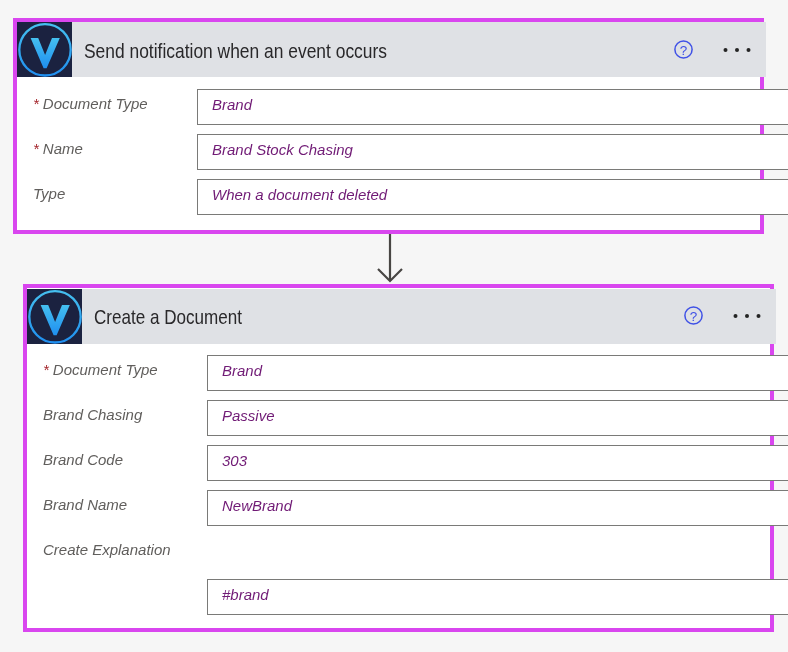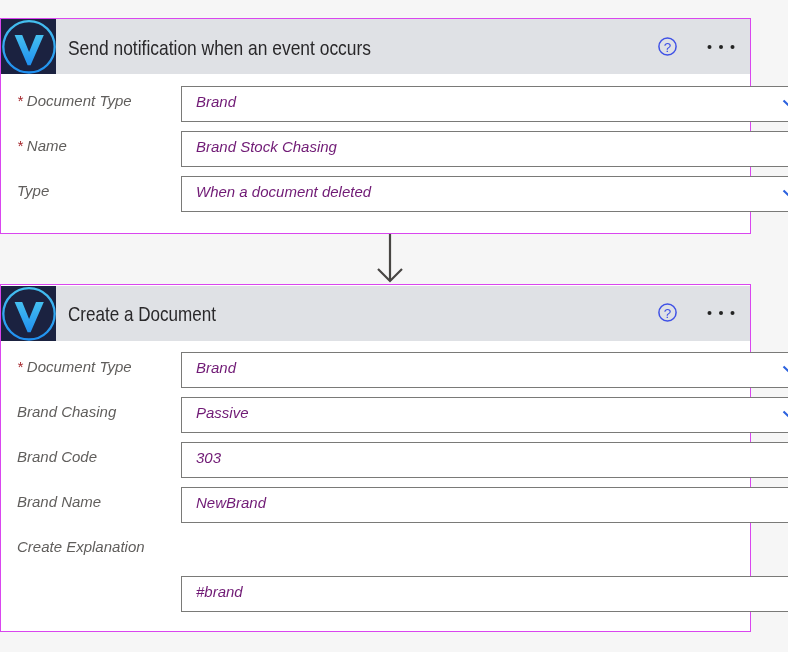--- a/index.html
+++ b/index.html
@@ -1,19 +1,19 @@
 <!DOCTYPE html>
 <html><head>
 <meta charset="utf-8">
 <style>
   * { margin:0; padding:0; box-sizing:border-box; }
   html,body { width:788px; height:652px; background:#f6f6f6; font-family:"Liberation Sans", sans-serif; overflow:hidden; }
-  .card { position:absolute; left:0; width:751px; background:#fff; border:1px solid #d946ef; }
+  .card { position:absolute; left:13px; width:751px; background:#fff; border:4px solid #d946ef; }
   #card1 { top:18px; height:216px; }
-  #card2 { top:284px; height:348px; }
+  #card2 { top:284px; height:348px;margin-left:10px; }
   .hdr { position:absolute; left:0; top:0; width:749px; height:55px; background:#dfe1e5; }
   .icon { position:absolute; left:0; top:0; width:55px; height:55px; }
   .title { position:absolute; left:67px; top:0; height:55px; line-height:57px; font-size:21px; color:#29282a; white-space:nowrap; transform-origin:0 50%; }
   .help { position:absolute; left:656px; top:17px; width:21px; height:21px; }
   .dots { position:absolute; left:700px; top:11px; width:48px; height:34px; }
   .row { position:absolute; left:0; width:100%; height:36px;font-style:italic; }
   .lbl { position:absolute; left:16px; top:0; height:36px; line-height:30px; font-size:15px; color:#605e5c; white-space:nowrap; }
   .ast { color:#a4262c; padding-right:4px; font-size:15px; }
   .box { position:absolute; left:180px; top:0; width:646px; height:36px; border:1px solid #7a7a78; background:#fff; font-size:15px; color:#701a75; line-height:29px; padding-left:14px; white-space:nowrap; }
   .chev { position:absolute; right:22px; top:12px; }

